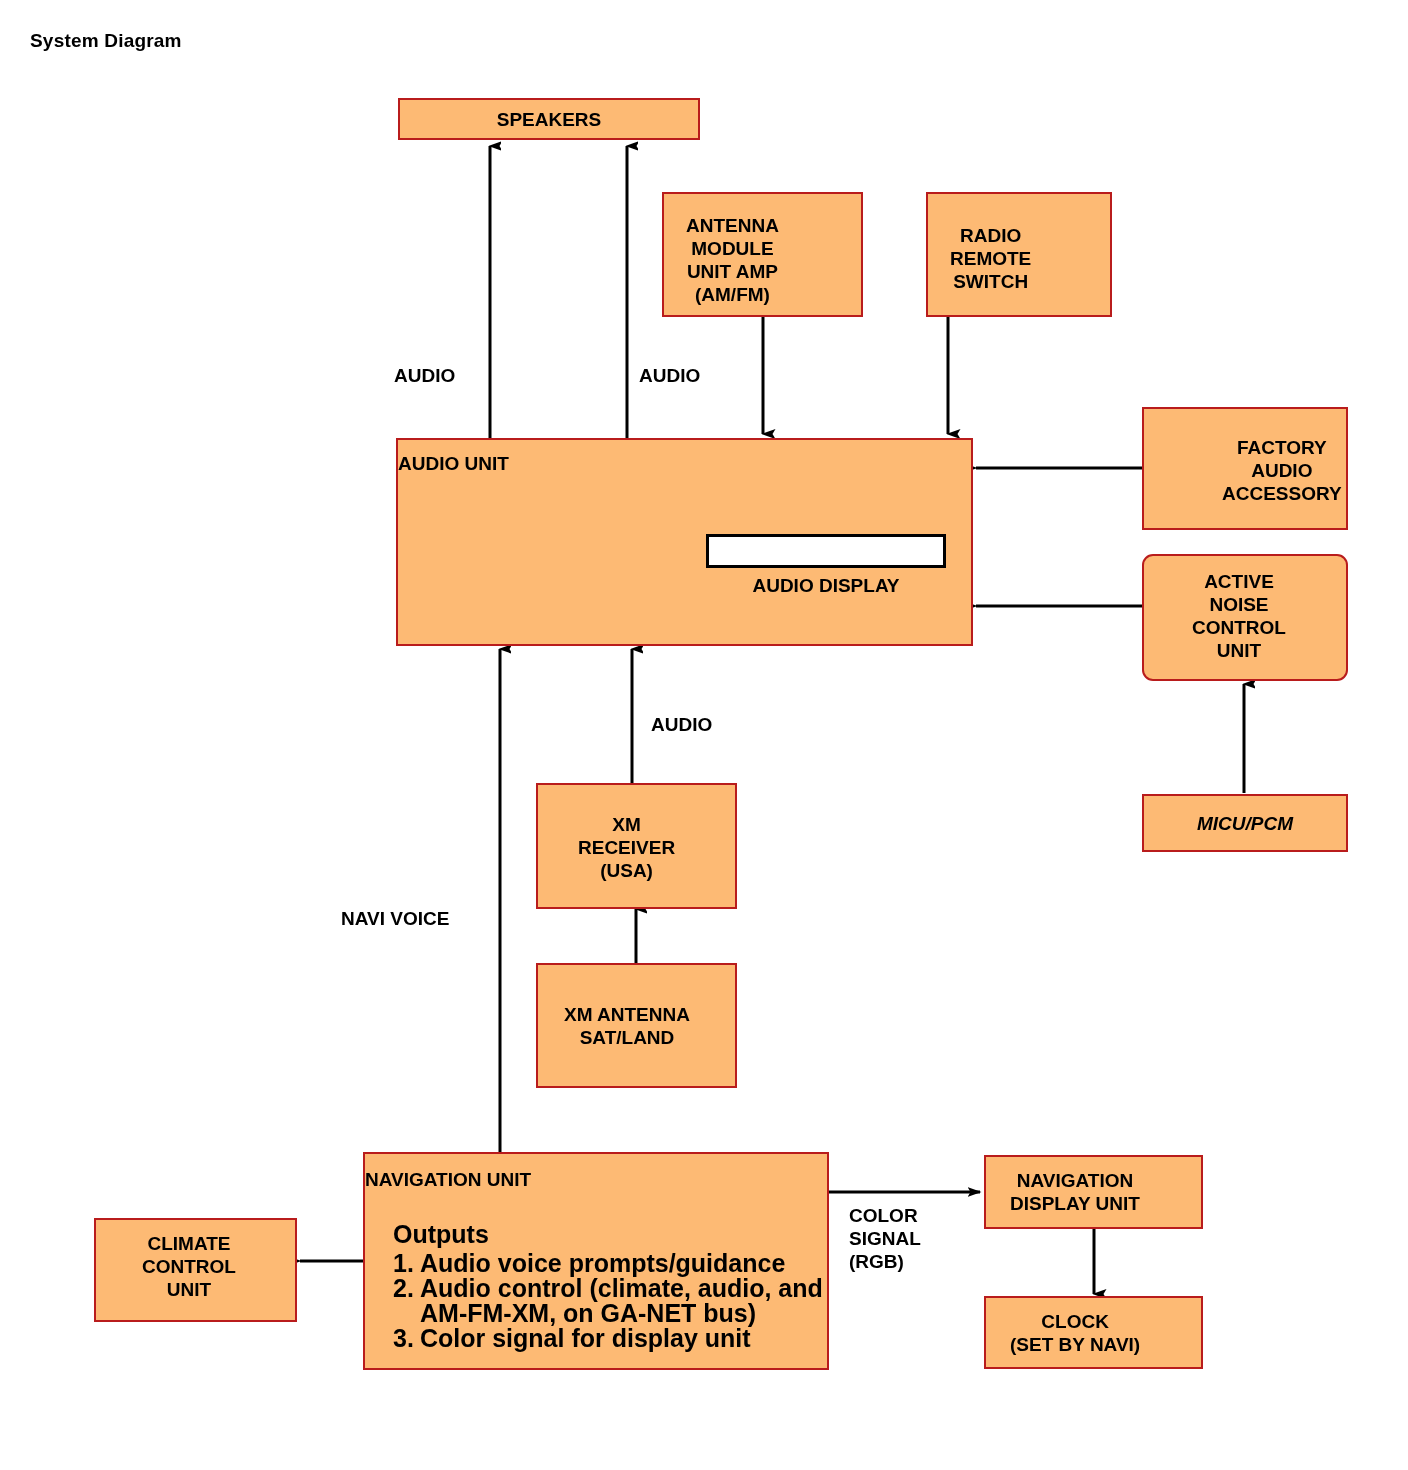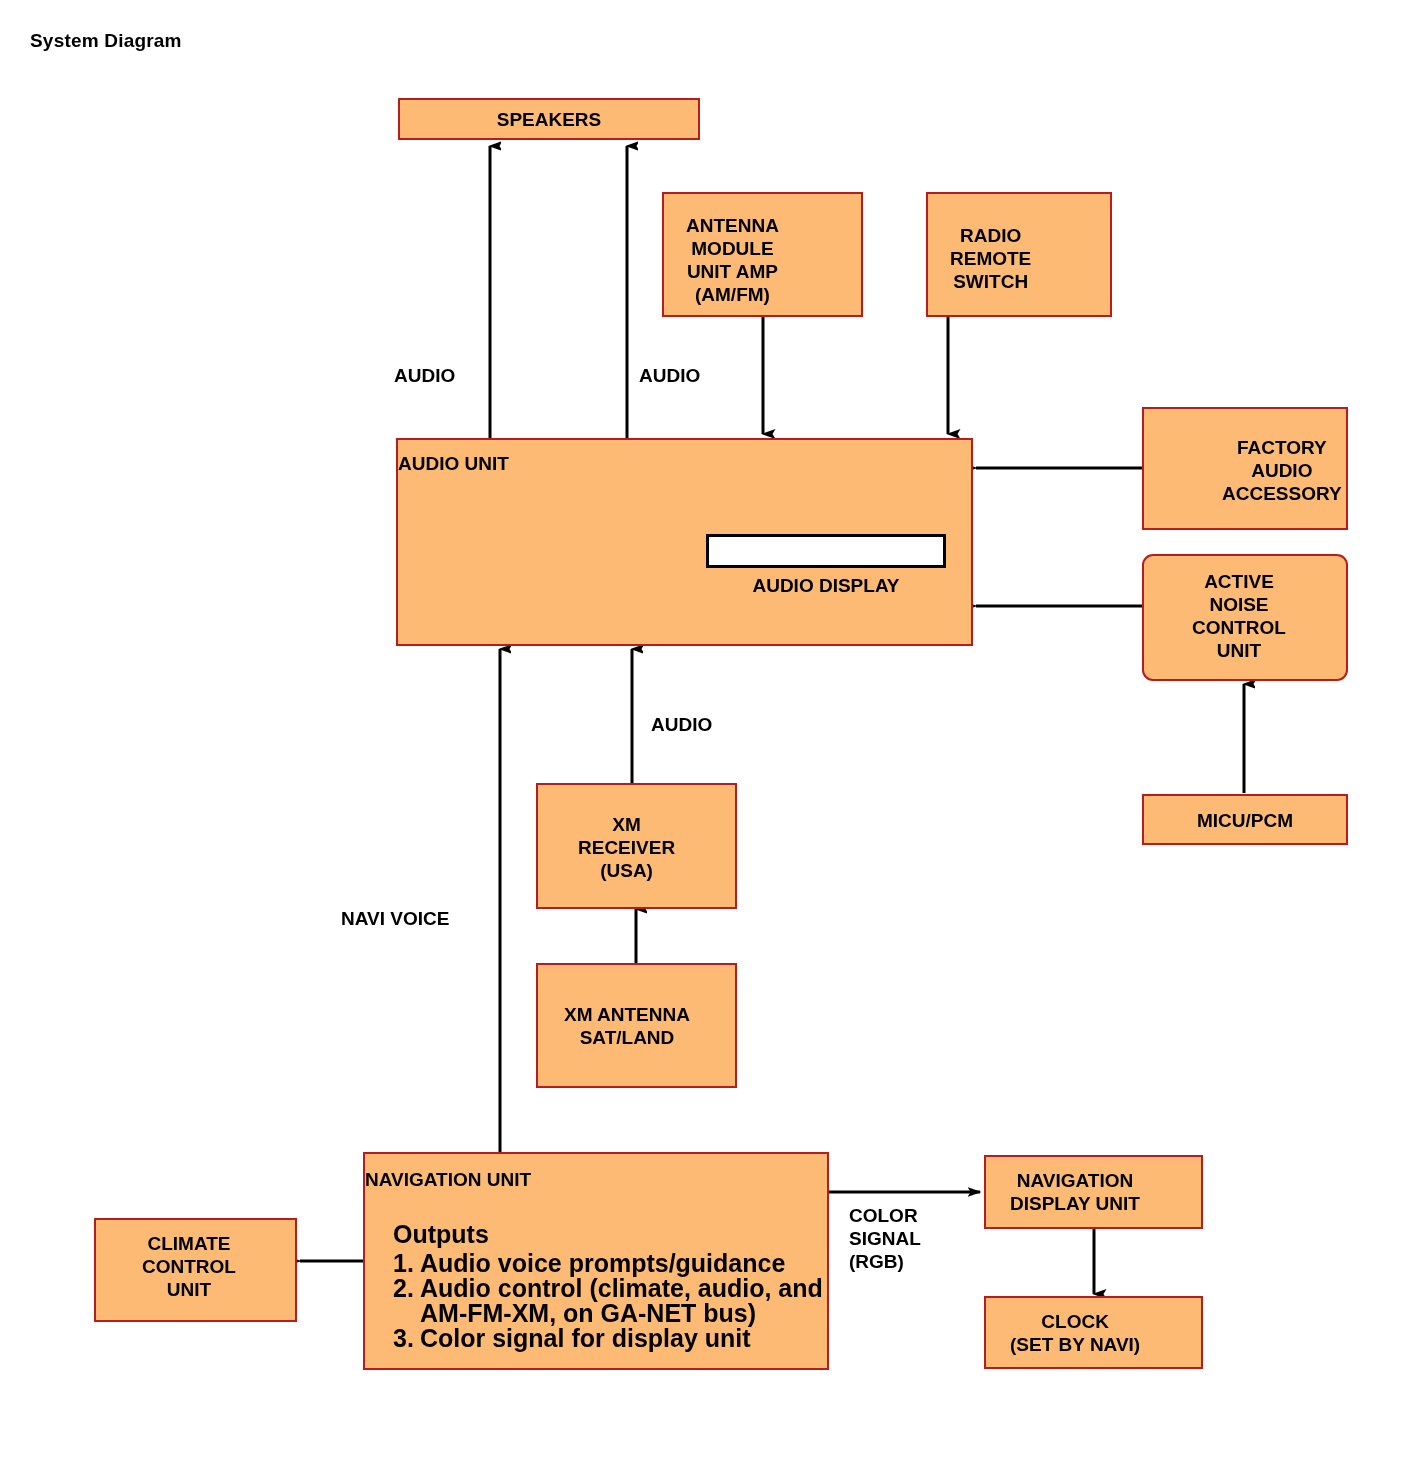--- a/index.html
+++ b/index.html
@@ -176,21 +176,21 @@
 ACCESSORY</div>
   </div>
 
   <div class="box" style="left:1142px; top:554px; width:206px; height:127px;border-radius:11px;">
     <div class="label lbl-left" style="top:14px; left:48px;">ACTIVE
 NOISE
 CONTROL
 UNIT</div>
   </div>
 
-  <div class="box" style="left:1142px; top:794px; width:206px; height:51px;">
+  <div class="box" style="left:1142px; top:794px; width:206px; height:58px;font-style:italic;">
     <div class="label lbl-center-mid">MICU/PCM</div>
   </div>
 
   <div class="box" style="left:536px; top:783px; width:201px; height:126px;">
     <div class="label lbl-left" style="top:28px; left:40px;">XM
 RECEIVER
 (USA)</div>
   </div>
 
   <div class="box" style="left:536px; top:963px; width:201px; height:125px;">

